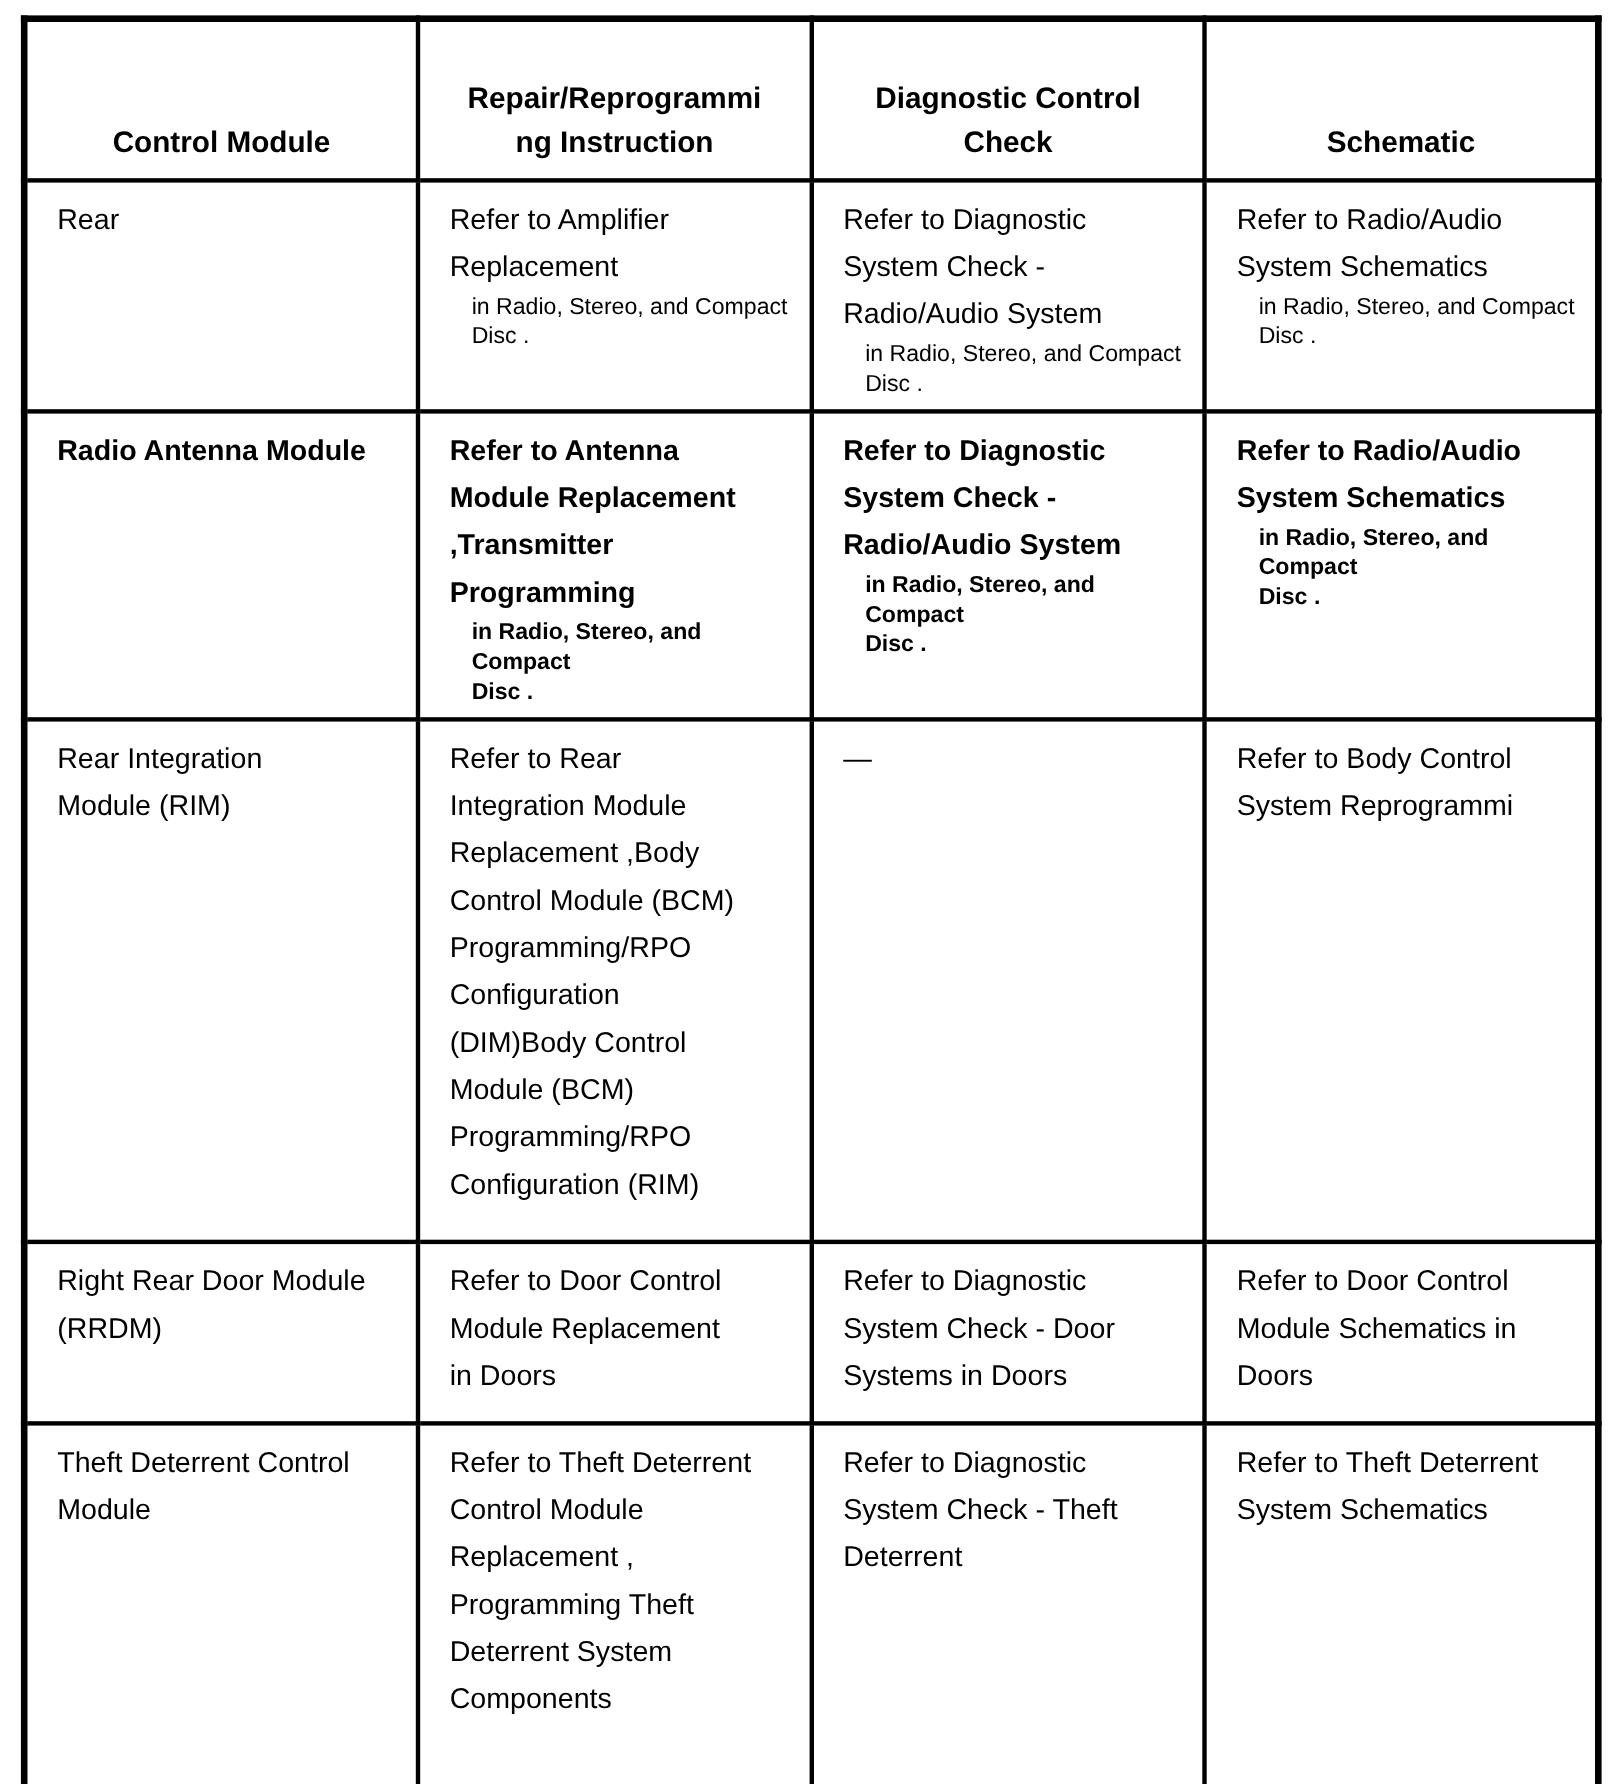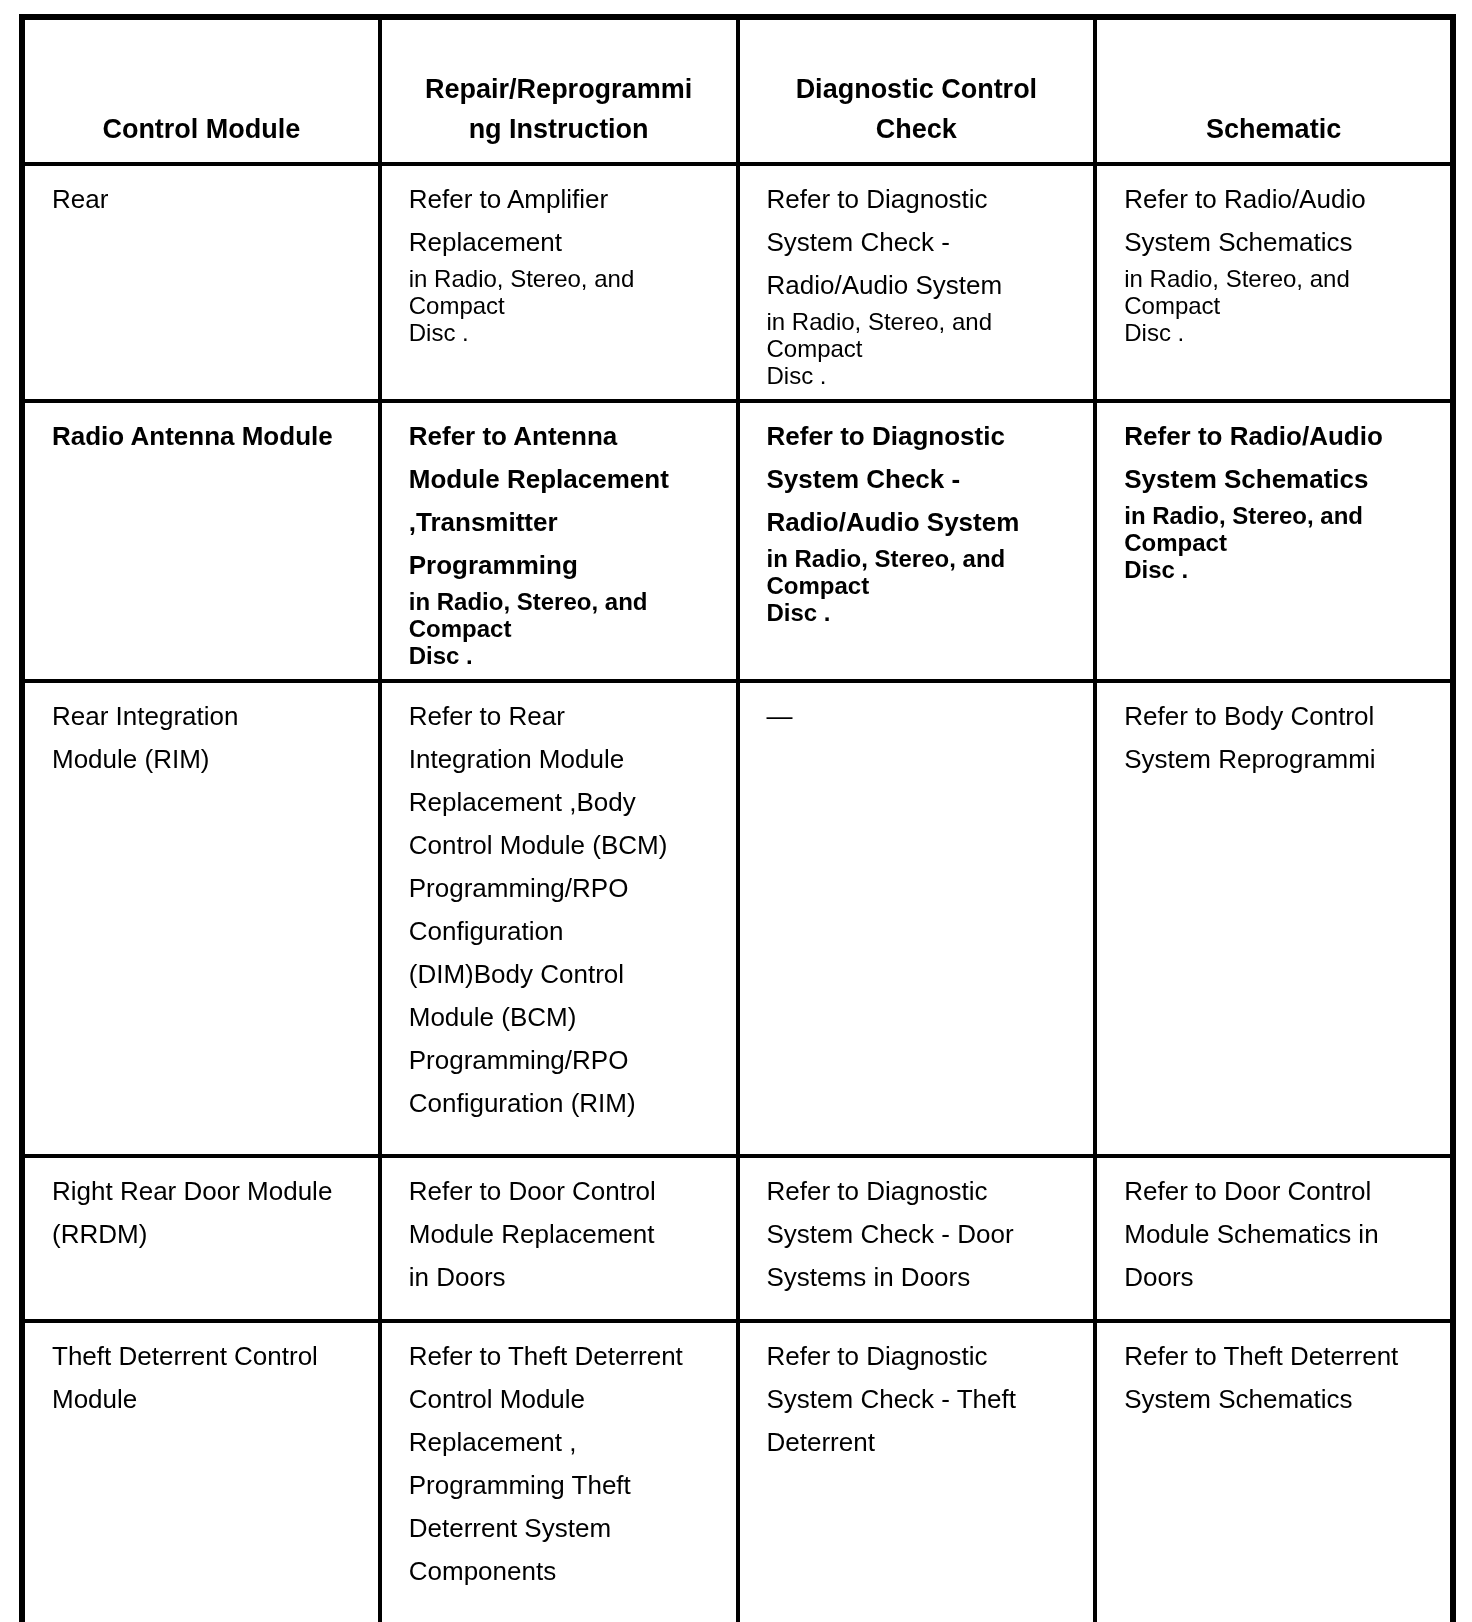--- a/index.html
+++ b/index.html
@@ -38,24 +38,25 @@
     vertical-align: top;
     text-align: left;
     padding: 12px 18px 10px 27px;
   }
   .cell-main {
     font-size: 26px;
     line-height: 43px;
     white-space: pre-line;
   }
   .cell-note {
-    font-size: 24px;
+    font-size: 21px;
     line-height: 27px;
     white-space: pre-line;
     margin-top: 1px;
+    margin-left: 20px;
   }
   tbody tr:nth-child(1) { height: 205px; }
   tbody tr:nth-child(2) { height: 256px; font-weight: bold; }
   tbody tr:nth-child(3) { height: 475px; }
   tbody tr:nth-child(4) { height: 165px; }
   tbody tr:nth-child(5) { height: 337px; }
 </style>
 </head>
 <body>
 

